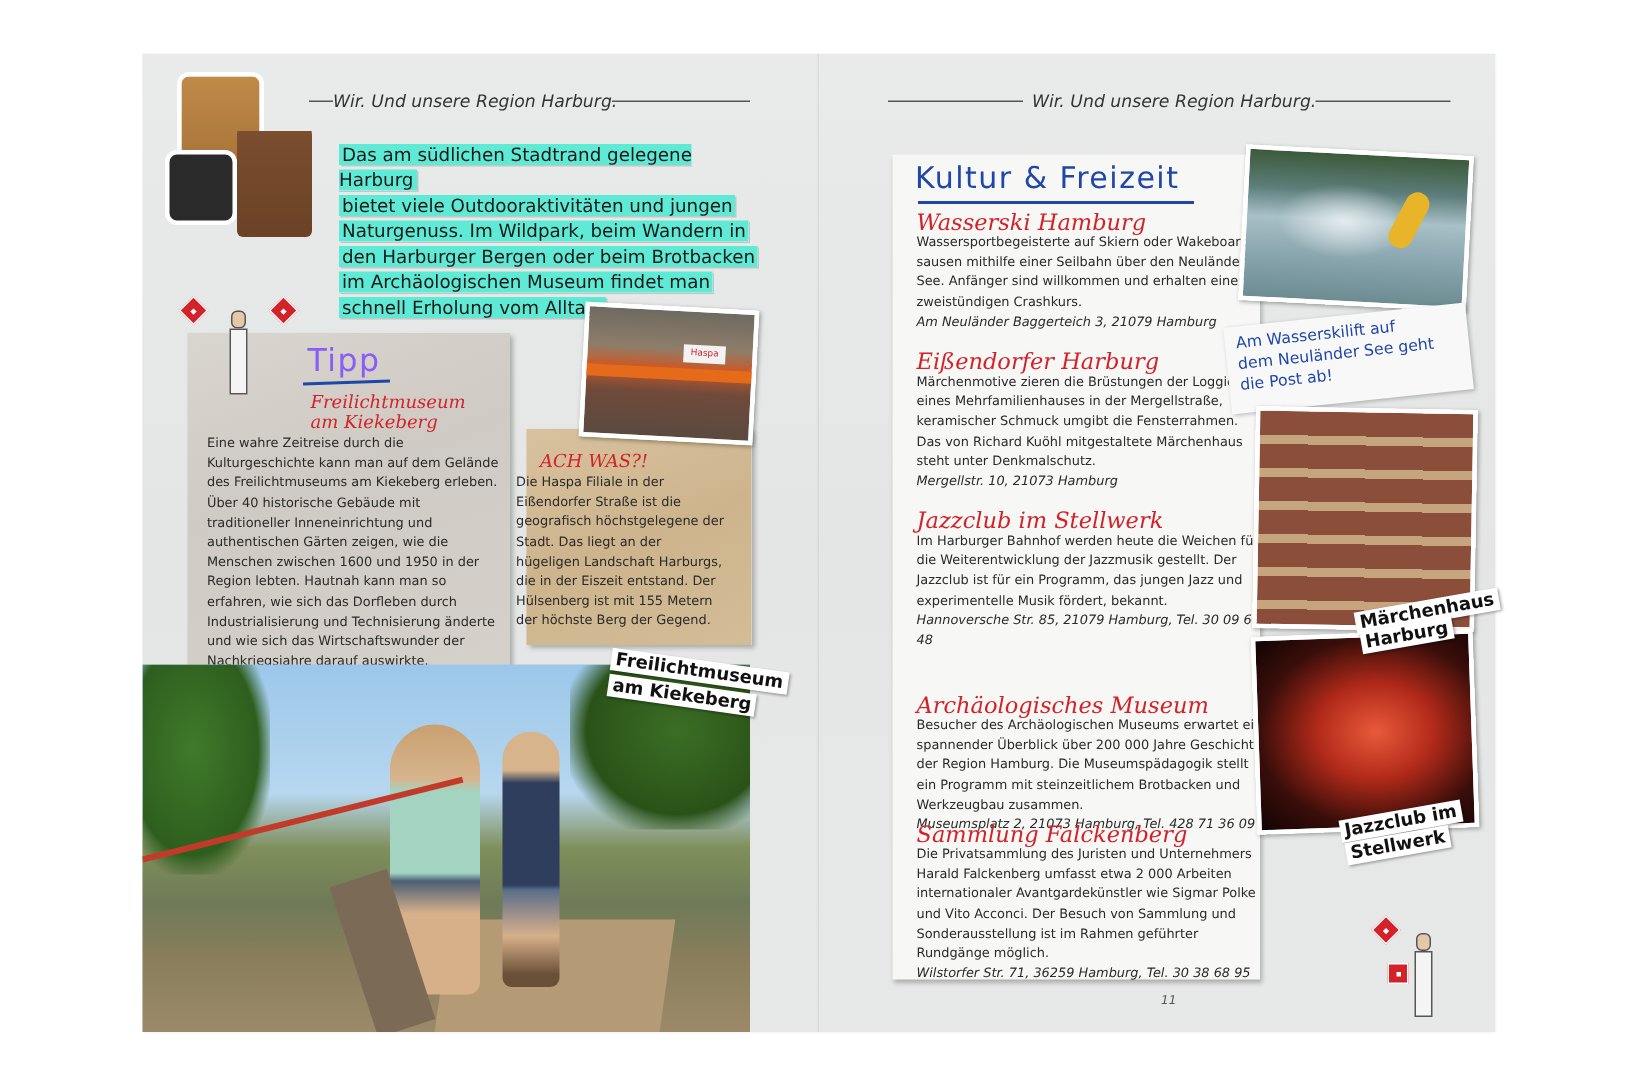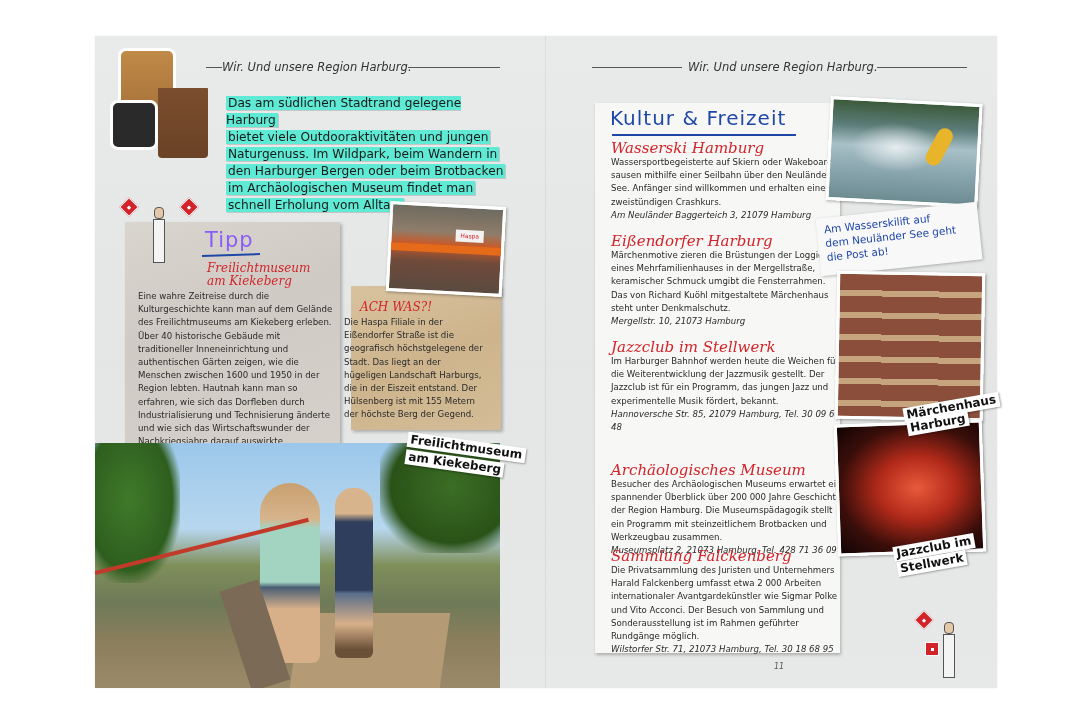--- a/index.html
+++ b/index.html
@@ -265,21 +265,21 @@
 
 <div class="entry" style="top:463px;">
   <span class="red-head">Archäologisches Museum</span>
   <div class="body">Besucher des Archäologischen Museums erwartet ein spannender Überblick über 200 000 Jahre Geschichte der Region Hamburg. Die Museumspädagogik stellt ein Programm mit steinzeitlichem Brotbacken und Werkzeugbau zusammen.</div>
   <div class="addr">Museumsplatz 2, 21073 Hamburg, Tel. 428 71 36 09</div>
 </div>
 
 <div class="entry" style="top:549px;">
   <span class="red-head">Sammlung Falckenberg</span>
   <div class="body">Die Privatsammlung des Juristen und Unternehmers Harald Falckenberg umfasst etwa 2 000 Arbeiten internationaler Avantgardekünstler wie Sigmar Polke und Vito Acconci. Der Besuch von Sammlung und Sonderausstellung ist im Rahmen geführter Rundgänge möglich.</div>
-  <div class="addr">Wilstorfer Str. 71, 21073 Hamburg, Tel. 30 18 68 95</div>
+  <div class="addr">Wilstorfer Str. 71, 36259 Hamburg, Tel. 30 38 68 95</div>
 </div>
 
 <div class="page-num">11</div>
 
 <div class="ski-photo">
   <div class="ski-spray"></div>
   <div class="ski-person"></div>
 </div>
 <div class="note-card"></div>
 <div class="note-text">

